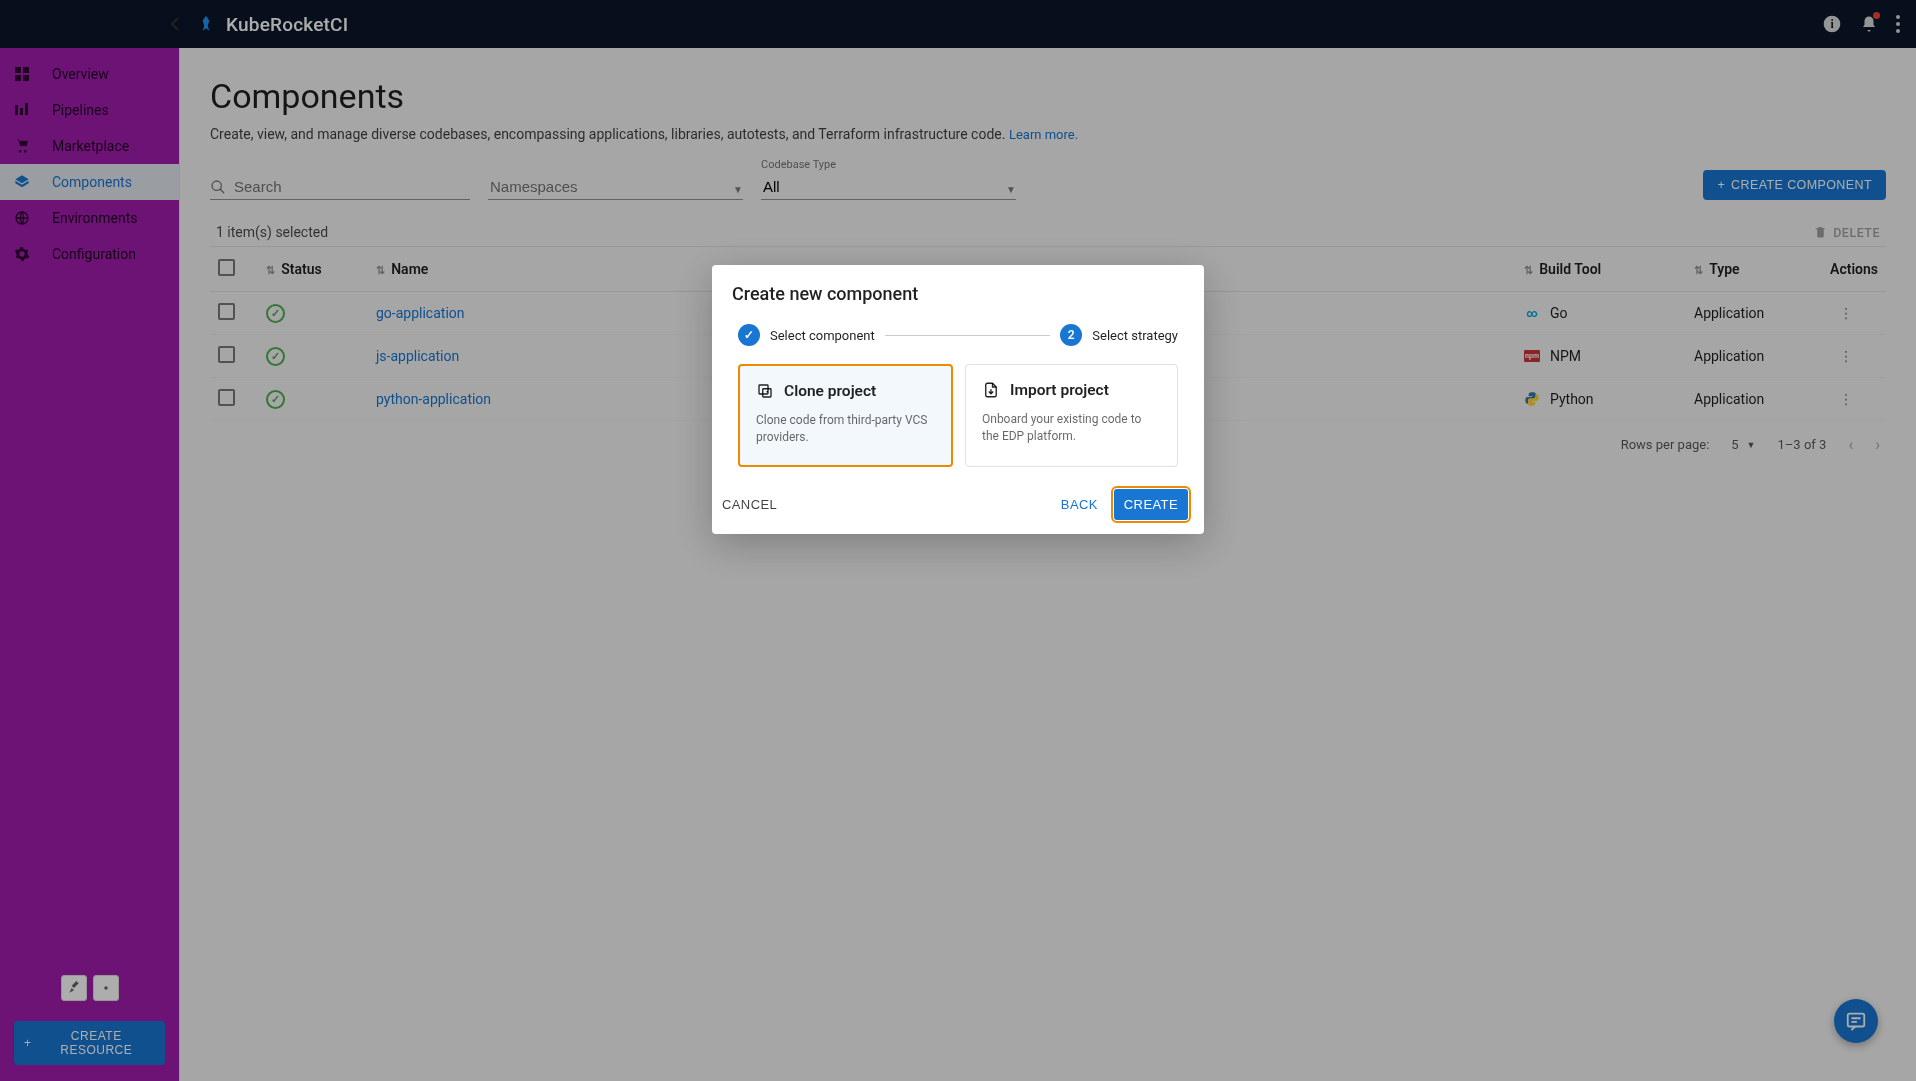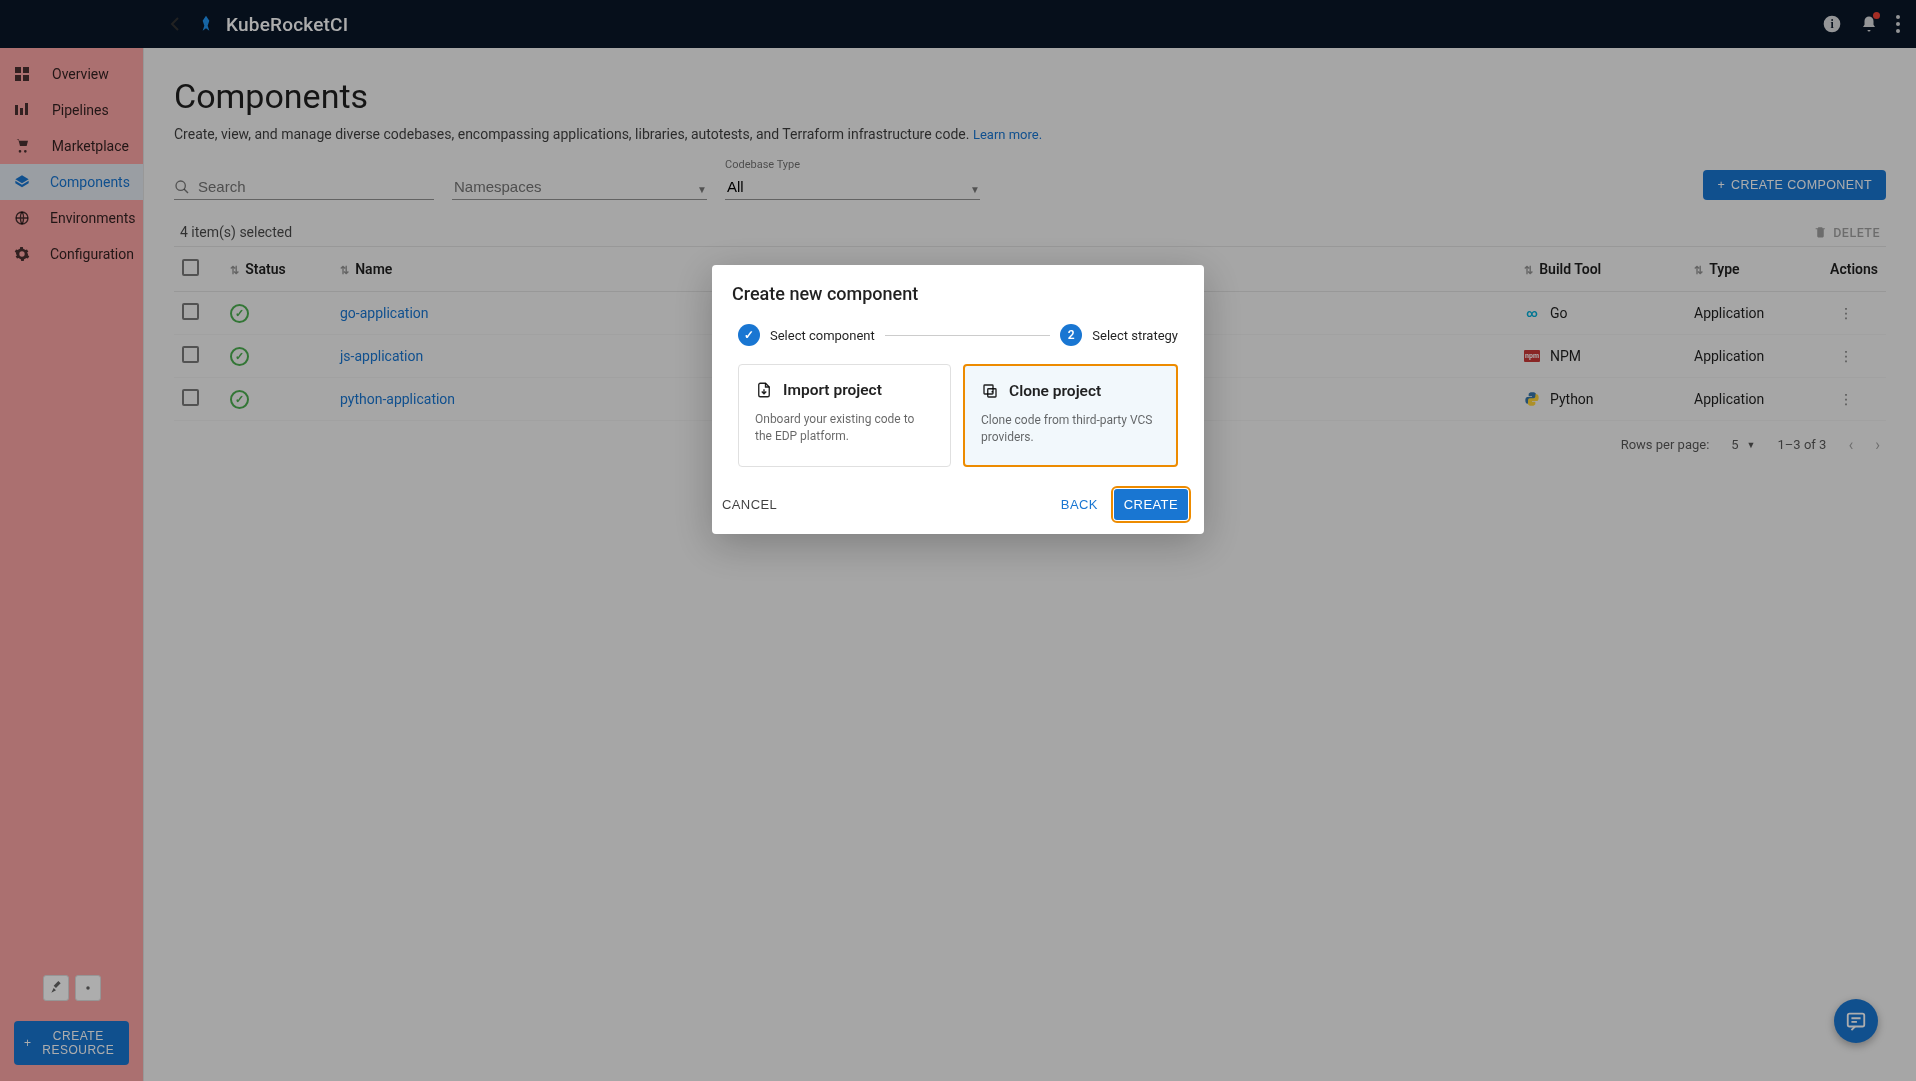--- a/index.html
+++ b/index.html
@@ -9,21 +9,21 @@
 .topbar .collapse-area { width: 164px; display: flex; justify-content: flex-end; align-items: center; }
 .topbar .chevron-left { color: rgba(0,0,0,0.6); font-size: 22px; cursor: pointer; }
 .topbar .brand { display: flex; align-items: center; gap: 10px; margin-left: 16px; }
 .topbar .brand-icon { color: #2196f3; font-size: 18px; }
 .topbar .brand-name { font-weight: 500; font-size: 19px; letter-spacing: 0.2px; }
 .topbar .spacer { flex: 1; }
 .topbar .top-icons { display: flex; align-items: center; gap: 18px; color: rgba(255,255,255,0.85); }
 .topbar .top-icons .ico { position: relative; cursor: pointer; }
 .topbar .bell-dot { position: absolute; top: -2px; right: -2px; width: 7px; height: 7px; background: #f44336; border-radius: 50%; }
 .body { display: flex; flex: 1; overflow: hidden; }
-.sidebar { width: 144px; background: #fca5a5; border-right: 1px solid #e0e0e0; display: flex; flex-direction: column; }
+.sidebar { width: 180px; background: #a21caf; border-right: 1px solid #e0e0e0; display: flex; flex-direction: column; }
 .sidebar-list { flex: 1; padding-top: 8px; }
 .sidebar-item { display: flex; align-items: center; height: 36px; padding: 0 14px; gap: 20px; font-size: 14px; color: rgba(0,0,0,0.8); cursor: pointer; }
 .sidebar-item.active { background: #e3e9f0; color: #1976d2; }
 .sidebar-item.active .side-ico { color: #1976d2; }
 .side-ico { width: 18px; text-align: center; color: rgba(0,0,0,0.7); }
 .sidebar-bottom { padding: 12px 14px 16px; }
 .sidebar-bottom .tools { display: flex; gap: 6px; margin-bottom: 20px; justify-content: center;}
 .sidebar-bottom .tools .tool { width: 26px; height: 26px; border: 1px solid #ddd; border-radius: 3px; display: flex; align-items: center; justify-content: center; color: rgba(0,0,0,0.6); cursor: pointer; background:#fff; }
 .create-resource-btn { background: #1976d2; color: #fff; border: none; border-radius: 4px; padding: 8px 10px; font-size: 12px; font-weight: 500; display: flex; align-items: center; gap: 6px; cursor: pointer; letter-spacing: 0.5px; }
 .main { flex: 1; overflow: auto; padding: 28px 30px; position: relative; }
@@ -233,21 +233,21 @@
           <span class="dd-ico">▼</span>
         </div>
         <div class="spacer"></div>
         <button class="create-component-btn">
           <span>+</span>
           <span>CREATE COMPONENT</span>
         </button>
       </div>
 
       <div class="selected-row">
-        <span>4 item(s) selected</span>
+        <span>1 item(s) selected</span>
         <span class="delete-btn">
           <span>
               <svg width="13" height="14" viewBox="0 0 24 24" fill="currentColor">
                 <path d="M6 7h12v13a2 2 0 01-2 2H8a2 2 0 01-2-2V7zm3-4h6l1 2h4v2H3V5h4l1-2z"></path>
               </svg>
             </span>
           <span>DELETE</span>
         </span>
       </div>
 
@@ -339,45 +339,45 @@
         <div class="step-circle">✓</div>
         <div class="step-label">Select component</div>
       </div>
       <div class="step-line"></div>
       <div class="step">
         <div class="step-circle">2</div>
         <div class="step-label">Select strategy</div>
       </div>
     </div>
     <div class="strategy-row">
-      <div class="strategy-card">
-        <div class="card-head">
-          <span>
-              <svg width="18" height="18" viewBox="0 0 24 24" fill="none" stroke="currentColor" stroke-width="1.8">
-                <path d="M14 3H7a2 2 0 00-2 2v14a2 2 0 002 2h10a2 2 0 002-2V8l-5-5z"></path>
-                <path d="M14 3v5h5M12 11v6m-3-3l3 3 3-3"></path>
-              </svg>
-            </span>
-          <span class="card-title">Import project</span>
-        </div>
-        <div class="card-desc">Onboard your existing code to the EDP platform.</div>
-      </div>
       <div class="strategy-card selected">
         <div class="card-head">
           <span>
               <svg width="18" height="18" viewBox="0 0 24 24" fill="none" stroke="currentColor" stroke-width="1.8">
                 <rect x="4" y="4" width="12" height="12" rx="1"></rect>
                 <rect x="9" y="9" width="11" height="11" rx="1"></rect>
                 <path d="M14 13h2m-1-1v2"></path>
               </svg>
             </span>
           <span class="card-title">Clone project</span>
         </div>
         <div class="card-desc">Clone code from third-party VCS providers.</div>
       </div>
+      <div class="strategy-card">
+        <div class="card-head">
+          <span>
+              <svg width="18" height="18" viewBox="0 0 24 24" fill="none" stroke="currentColor" stroke-width="1.8">
+                <path d="M14 3H7a2 2 0 00-2 2v14a2 2 0 002 2h10a2 2 0 002-2V8l-5-5z"></path>
+                <path d="M14 3v5h5M12 11v6m-3-3l3 3 3-3"></path>
+              </svg>
+            </span>
+          <span class="card-title">Import project</span>
+        </div>
+        <div class="card-desc">Onboard your existing code to the EDP platform.</div>
+      </div>
     </div>
     <div class="modal-actions">
       <button class="btn-text btn-cancel">CANCEL</button>
       <button class="btn-text btn-back">BACK</button>
       <button class="btn-text btn-create">CREATE</button>
     </div>
   </div>
 </div>
 
 </body></html>

